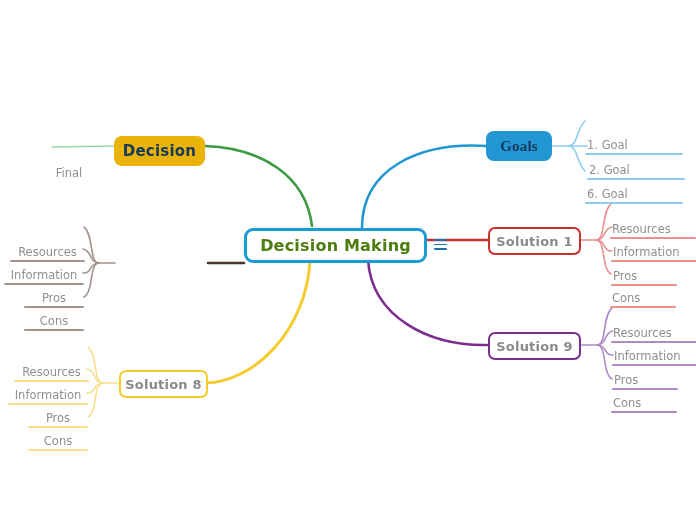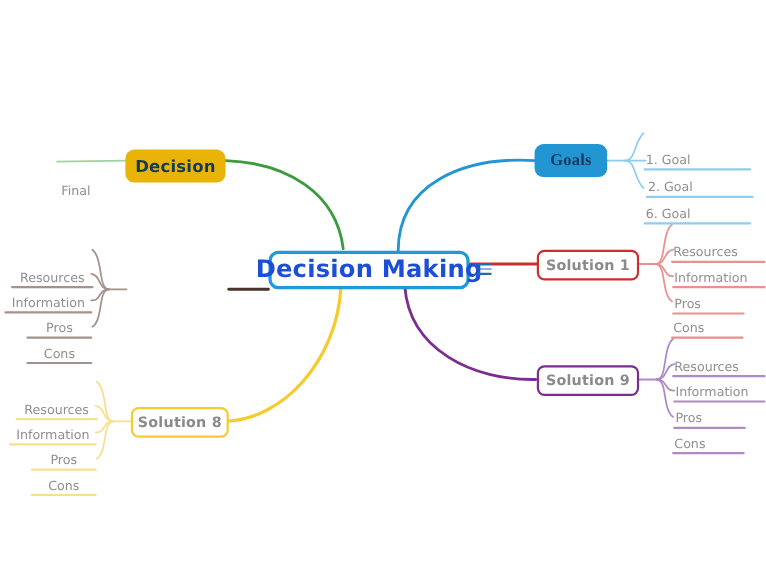--- a/index.html
+++ b/index.html
@@ -29,22 +29,22 @@
     align-items: center;
     justify-content: center;
     border-radius: 8px;
     white-space: nowrap;
     letter-spacing: 0.2px;
   }
   .node-center {
     border-radius: 9px;
     border: 3px solid #1e9ad6;
     background: #ffffff;
-    color: #1d4ed8;
-    font-size: 22px;
+    color: #4d7c0f;
+    font-size: 16px;
     font-weight: bold;
     padding: 0 14px;
   }
   .node-filled {
     border: none;
     font-weight: bold;
     font-size: 15px;
     color: #15395b;
     padding: 0 14px;
   }

